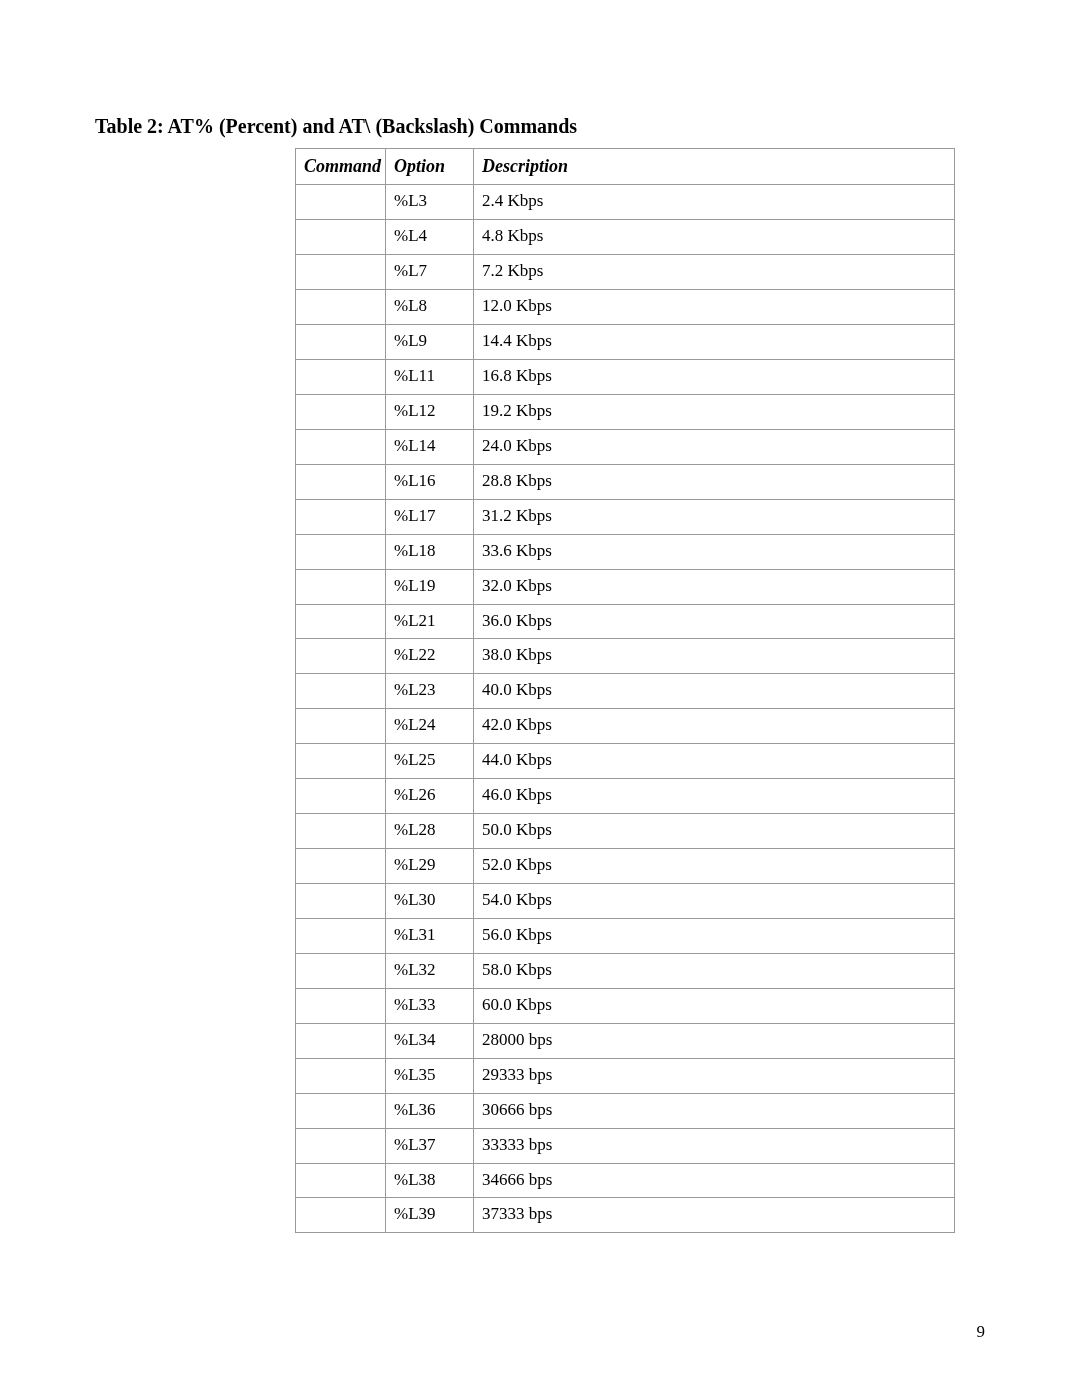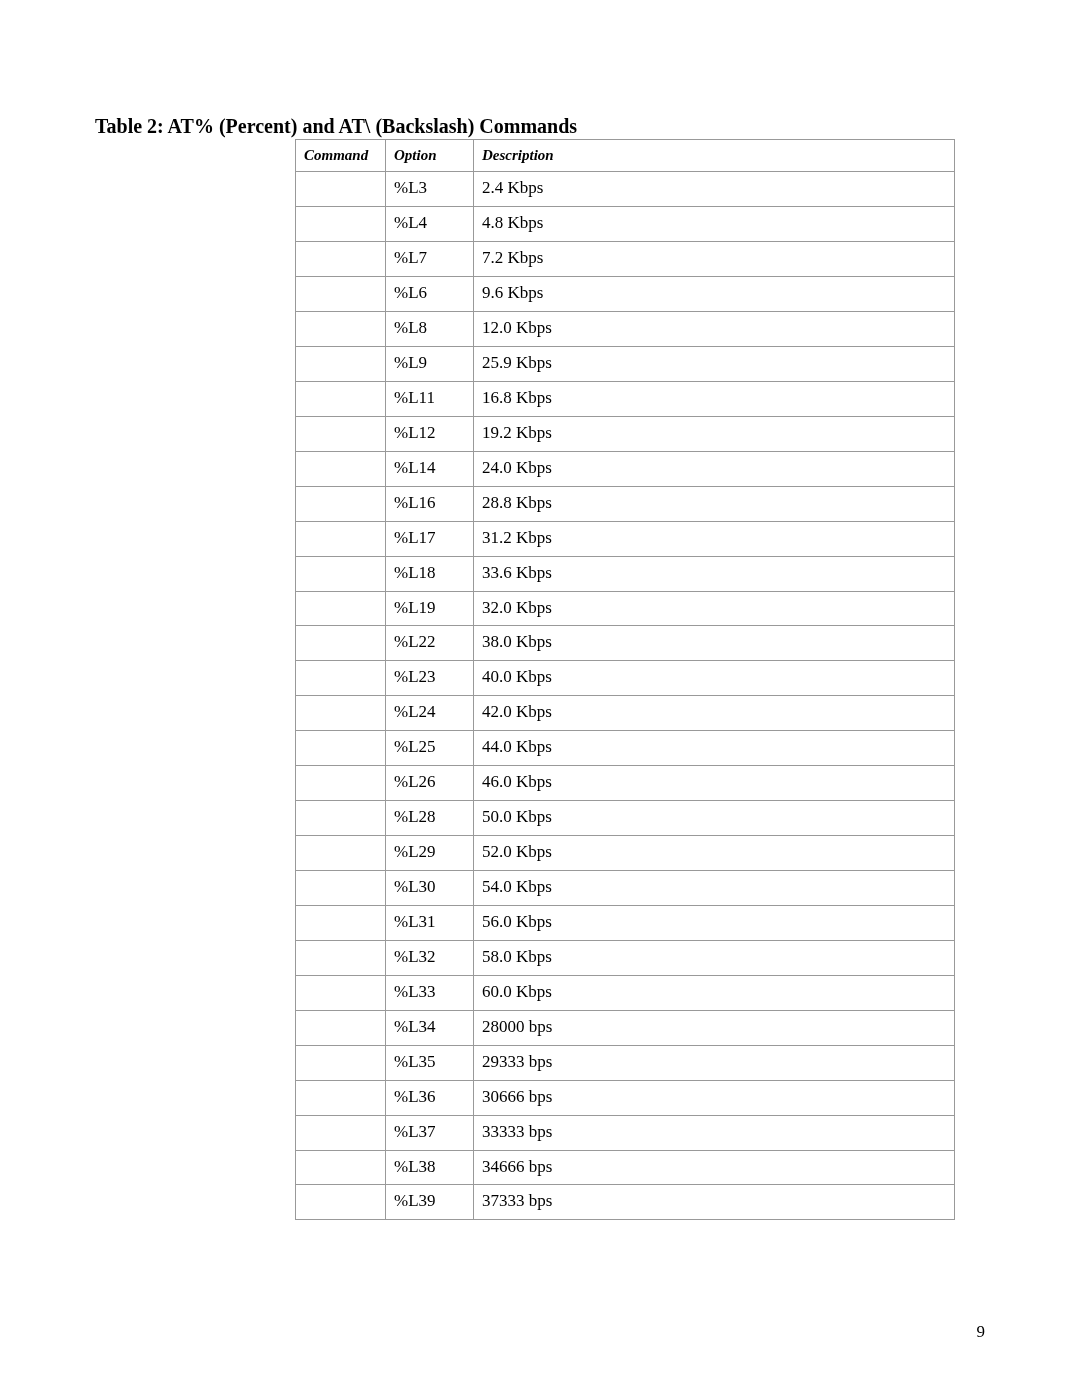--- a/index.html
+++ b/index.html
@@ -13,42 +13,42 @@
     }
     .page {
       width: 1080px;
       min-height: 1397px;
       padding: 115px 95px 40px 95px;
       position: relative;
     }
     .title {
       font-weight: bold;
       font-size: 20px;
-      margin-bottom: 1px;
+      margin-bottom: 10px;
     }
     .table-wrap {
       margin-left: 200px;
     }
     table {
       border-collapse: collapse;
       width: 660px;
       table-layout: fixed;
     }
     th, td {
       border: 1px solid #999;
       padding: 5px 8px 6px 8px;
       text-align: left;
       vertical-align: top;
       font-size: 17px;
       line-height: 1.35;
     }
     th {
       font-style: italic;
       font-weight: bold;
-      font-size: 15px;
+      font-size: 18px;
     }
     col.c1 { width: 90px; }
     col.c2 { width: 88px; }
     col.c3 { width: auto; }
     .page-number {
       position: absolute;
       bottom: 55px;
       right: 95px;
       font-size: 17px;
     }
@@ -84,32 +84,27 @@
             <td>%L4</td>
             <td>4.8 Kbps</td>
           </tr>
           <tr>
             <td></td>
             <td>%L7</td>
             <td>7.2 Kbps</td>
           </tr>
           <tr>
             <td></td>
-            <td>%L6</td>
-            <td>9.6 Kbps</td>
-          </tr>
-          <tr>
-            <td></td>
             <td>%L8</td>
             <td>12.0 Kbps</td>
           </tr>
           <tr>
             <td></td>
             <td>%L9</td>
-            <td>25.9 Kbps</td>
+            <td>14.4 Kbps</td>
           </tr>
           <tr>
             <td></td>
             <td>%L11</td>
             <td>16.8 Kbps</td>
           </tr>
           <tr>
             <td></td>
             <td>%L12</td>
             <td>19.2 Kbps</td>
@@ -131,20 +126,25 @@
           </tr>
           <tr>
             <td></td>
             <td>%L18</td>
             <td>33.6 Kbps</td>
           </tr>
           <tr>
             <td></td>
             <td>%L19</td>
             <td>32.0 Kbps</td>
+          </tr>
+          <tr>
+            <td></td>
+            <td>%L21</td>
+            <td>36.0 Kbps</td>
           </tr>
           <tr>
             <td></td>
             <td>%L22</td>
             <td>38.0 Kbps</td>
           </tr>
           <tr>
             <td></td>
             <td>%L23</td>
             <td>40.0 Kbps</td>

